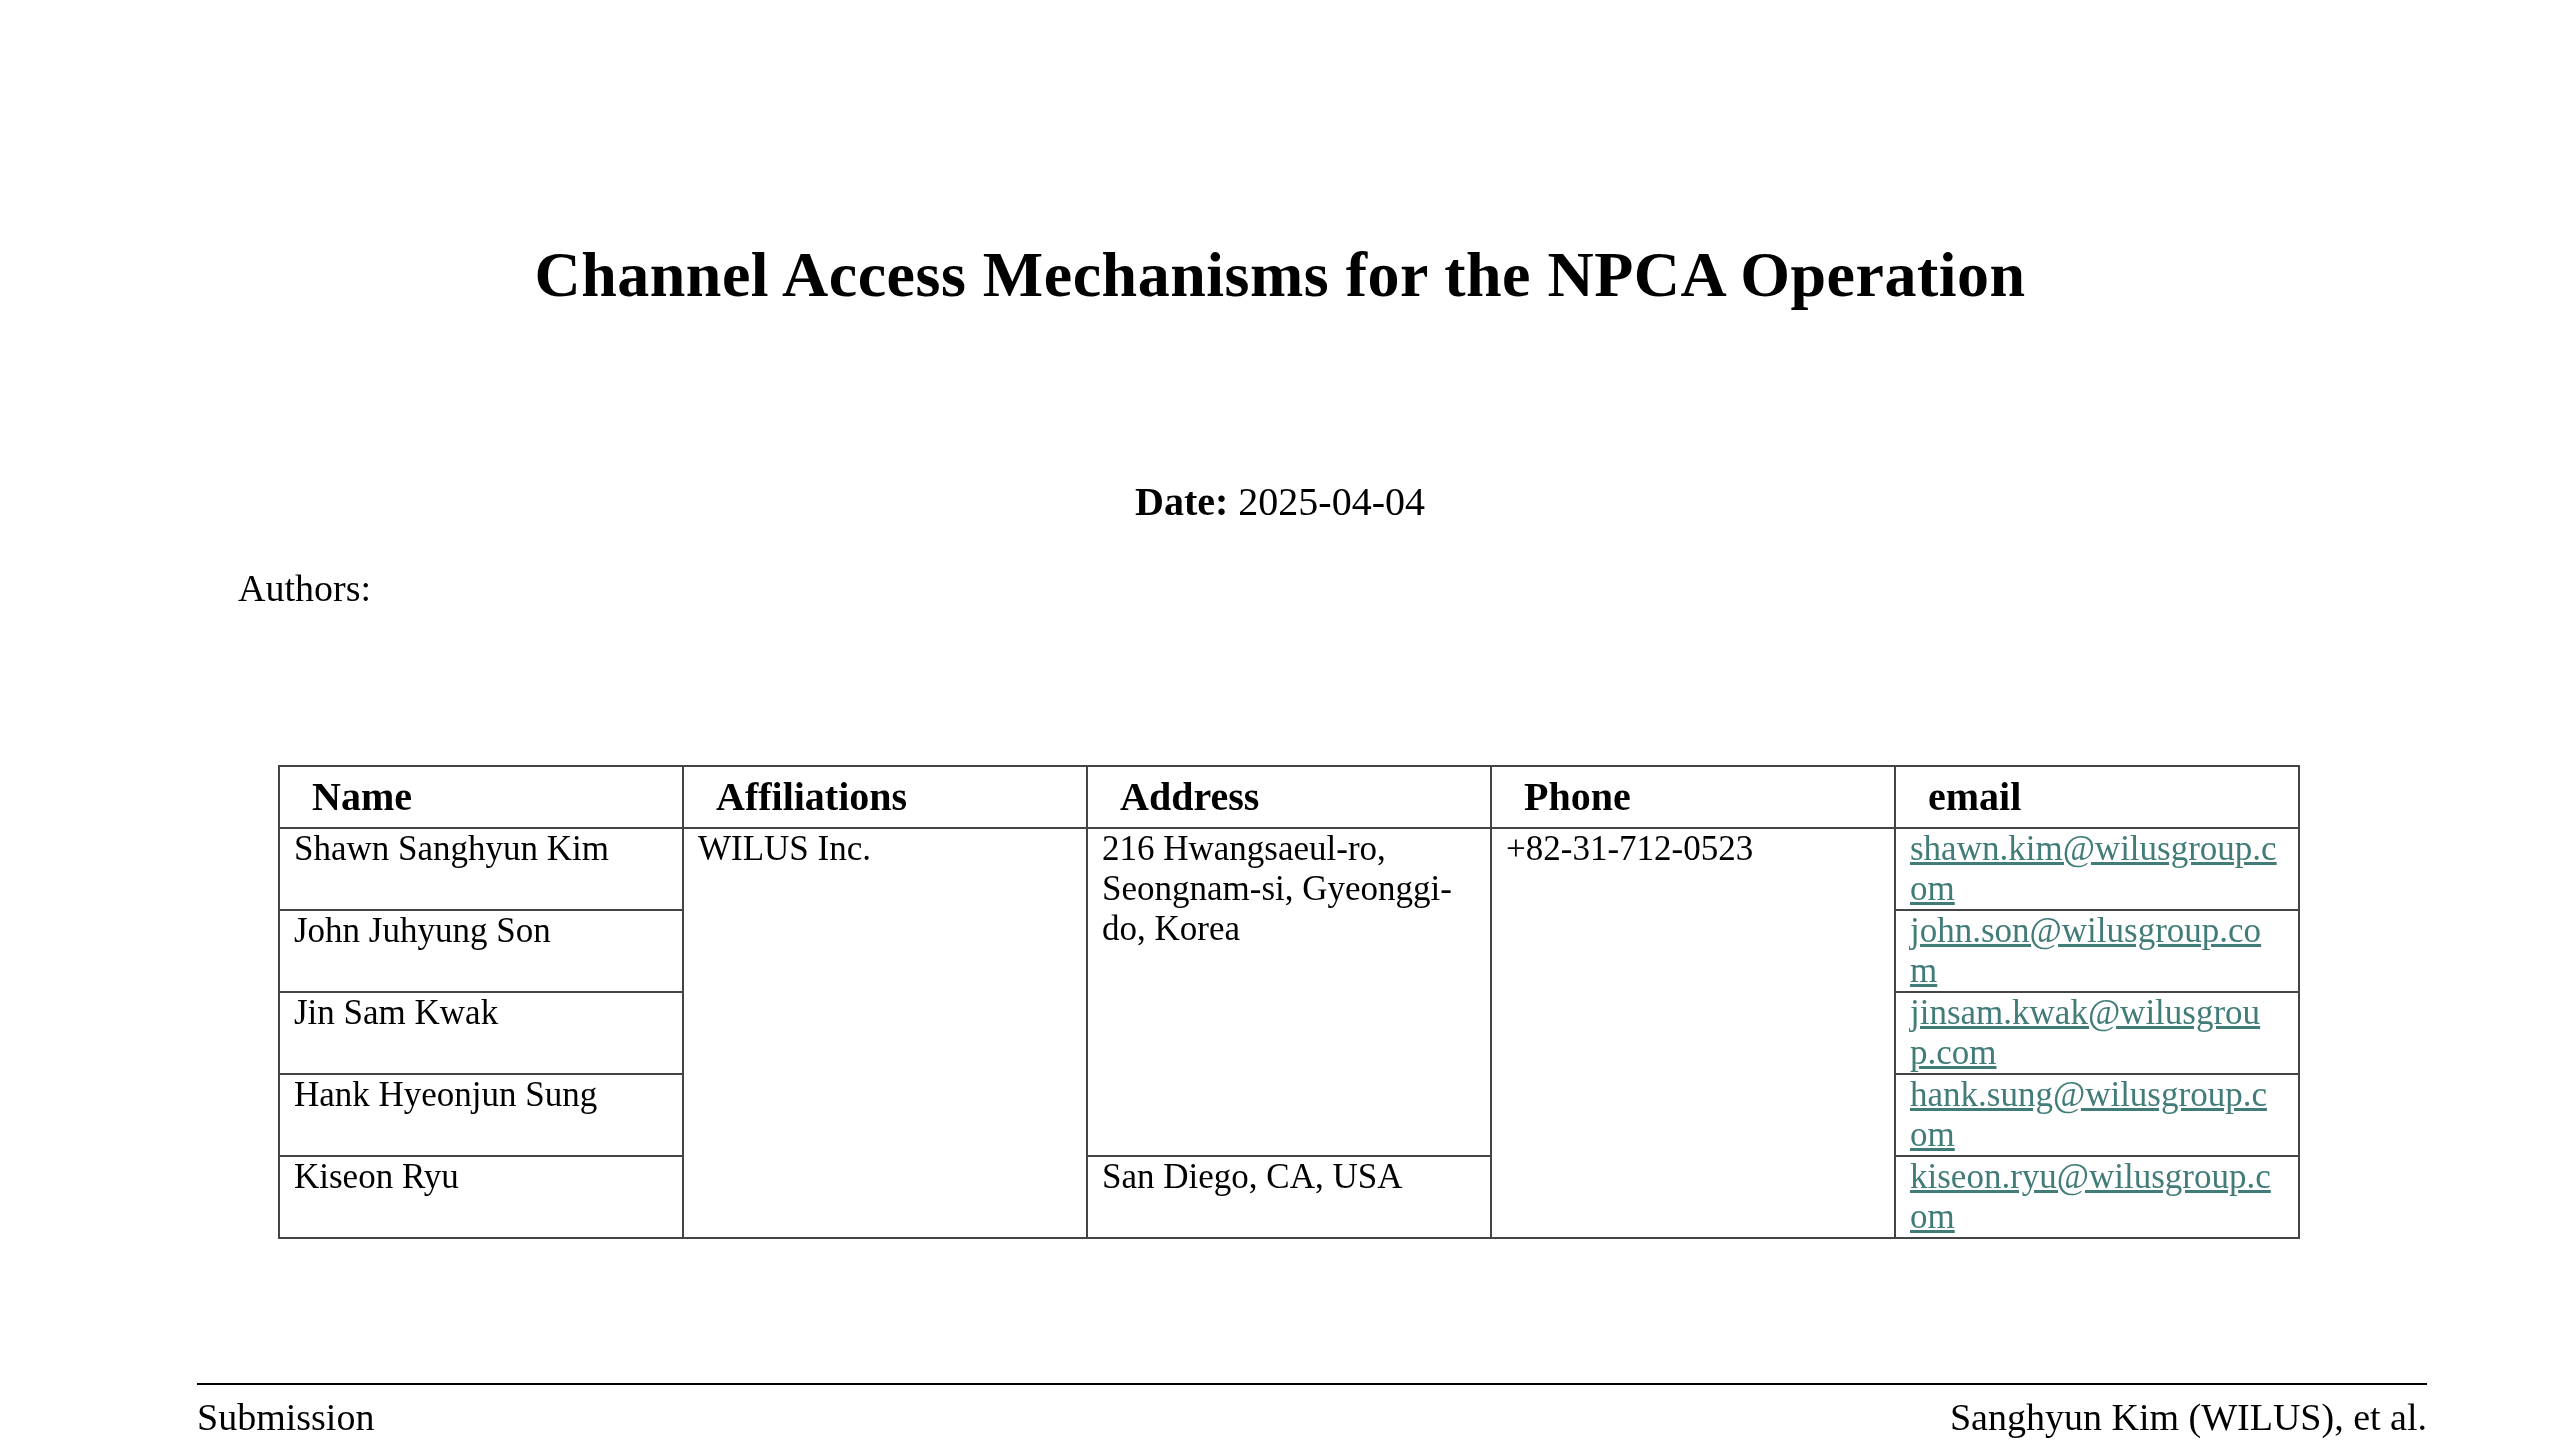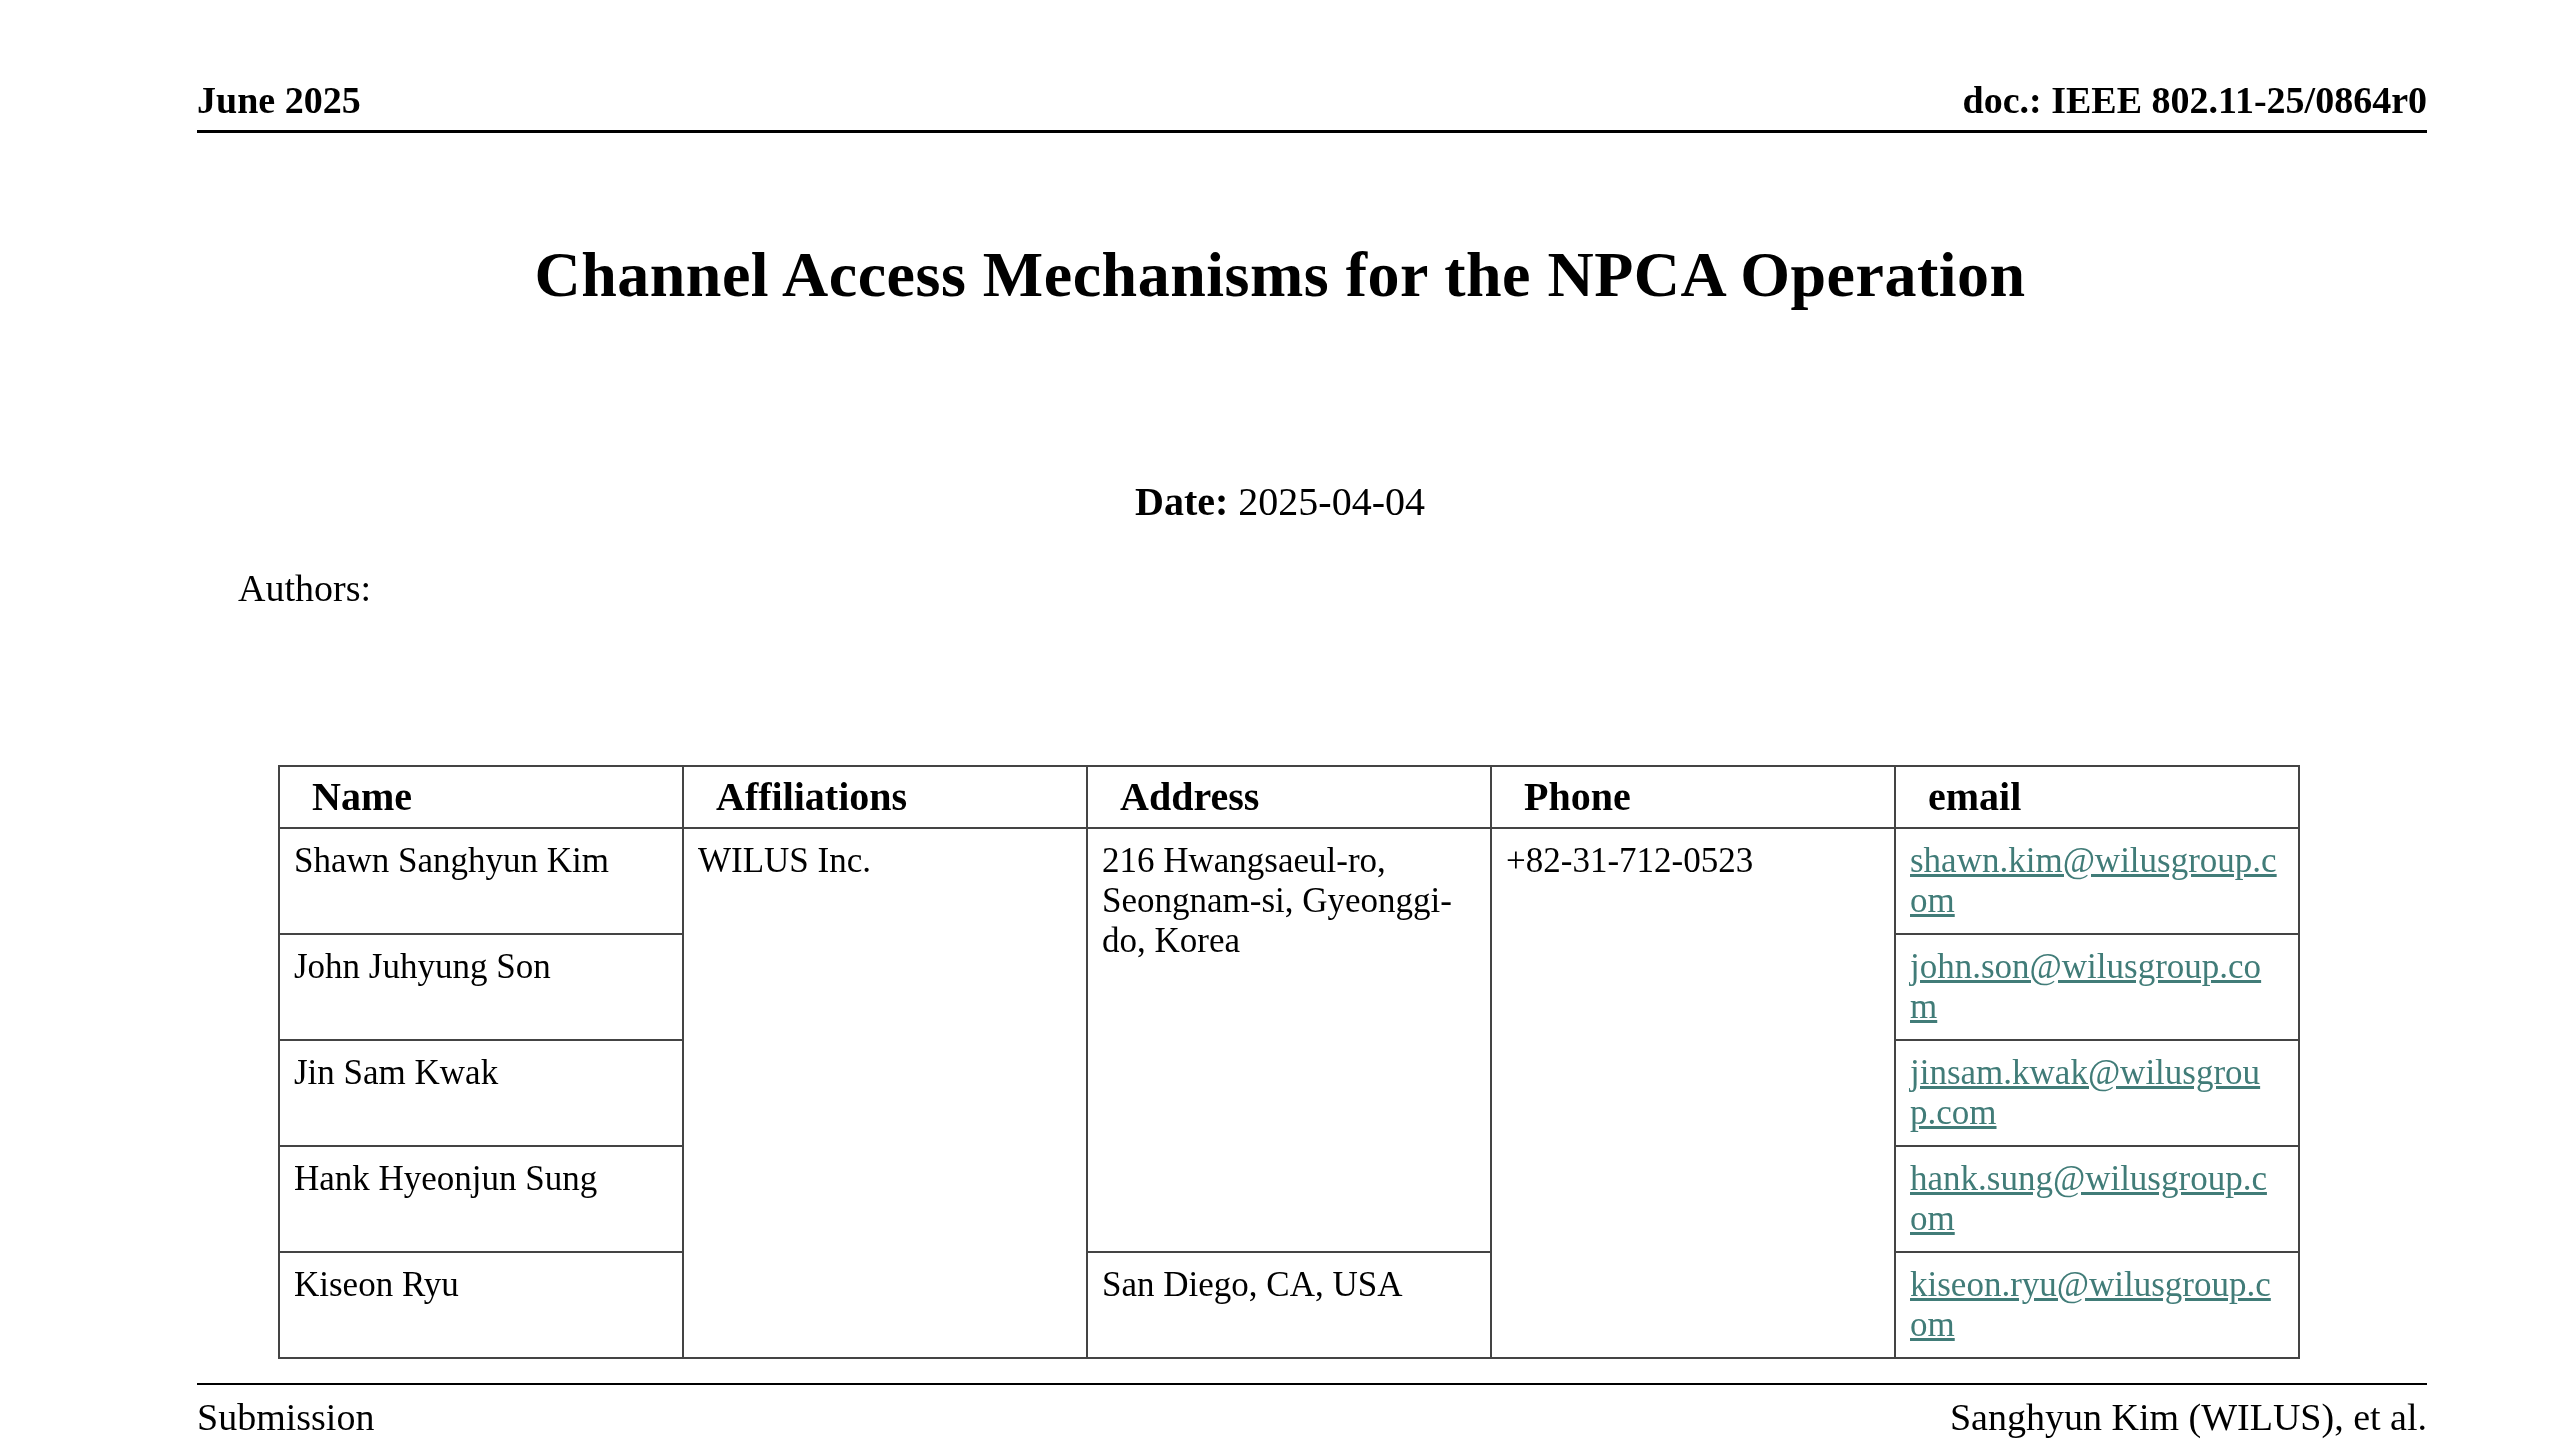--- a/index.html
+++ b/index.html
@@ -71,21 +71,21 @@
   table.authors-table {
     border-collapse: collapse;
     table-layout: fixed;
     width: 100%;
   }
   table.authors-table col { width: 20%; }
   table.authors-table th,
   table.authors-table td {
     border: 2px solid #444444;
     vertical-align: top;
-    padding: 12px 14px;
+    padding: 0 14px;
     text-align: left;
   }
   table.authors-table th {
     font-size: 40px;
     font-weight: bold;
     padding: 6px 32px;
     height: 62px;
   }
   table.authors-table td {
     font-size: 35px;
@@ -117,24 +117,20 @@
   }
   .page-footer .footer-left  { flex: 1; text-align: left; }
   .page-footer .footer-center{ flex: 1; text-align: center; margin-top: 48px; }
   .page-footer .footer-right { flex: 1; text-align: right; }
 </style>
 </head>
 <body>
 
 <div class="slide">
 
-  <div class="page-header">
-    <span>June 2025</span>
-    <span>doc.: IEEE 802.11-25/0864r0</span>
-  </div>
 
   <div class="slide-title">Channel Access Mechanisms for the NPCA Operation</div>
 
   <div class="date-line">
     <span class="date-label">Date:</span>
     <span>2025-04-04</span>
   </div>
 
   <div class="authors-label">Authors:</div>
 

